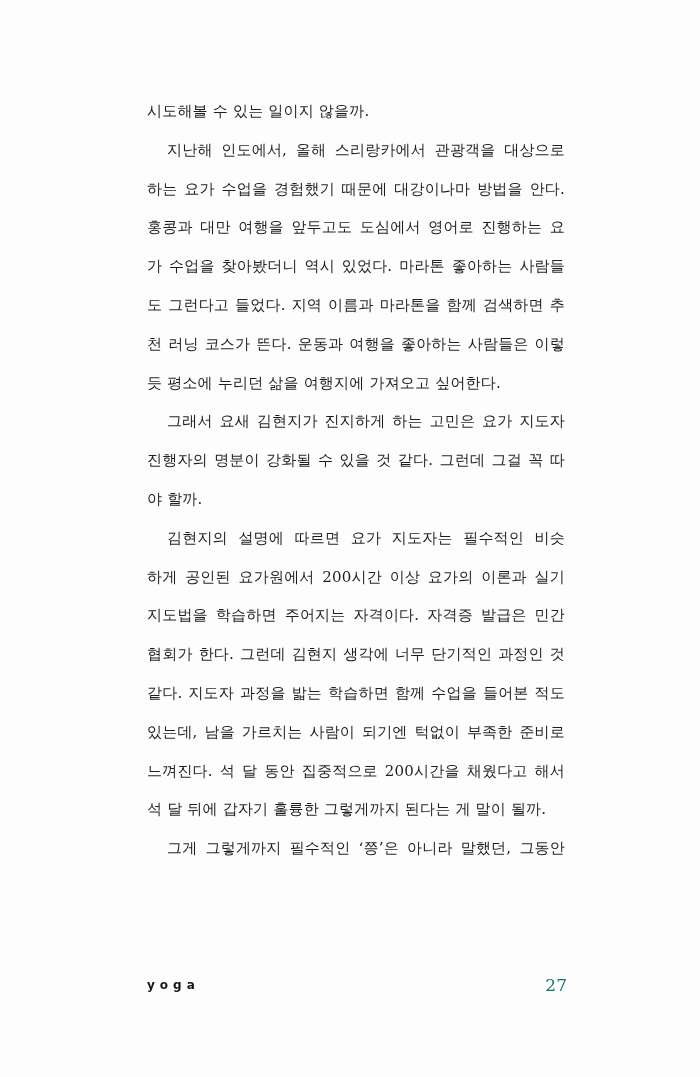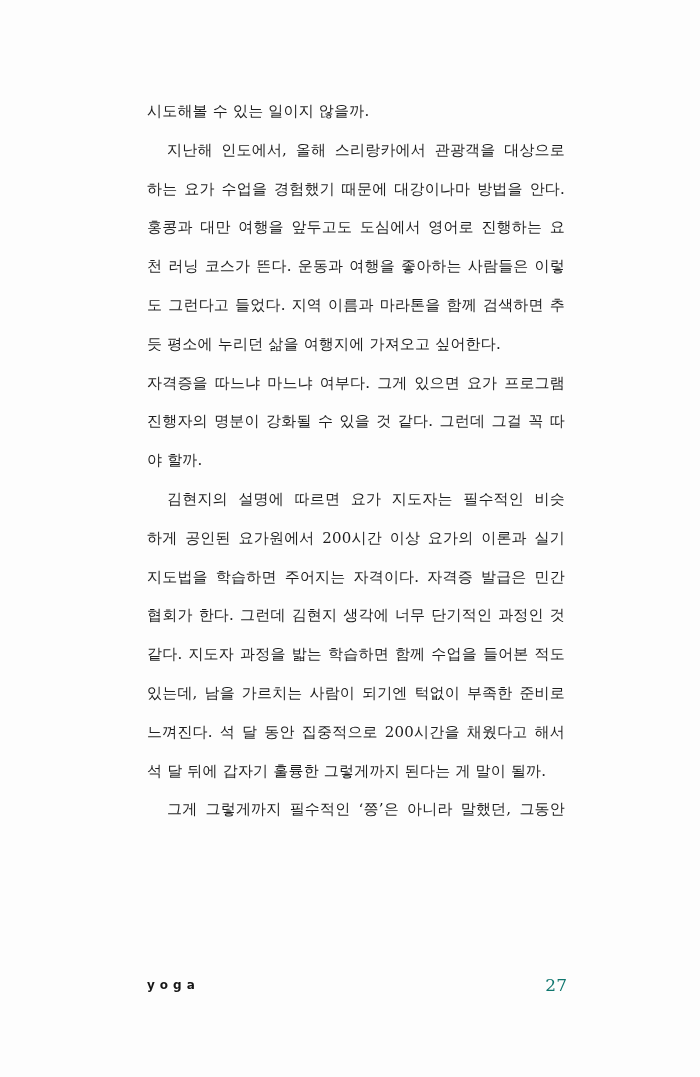--- a/index.html
+++ b/index.html
@@ -72,27 +72,28 @@
   <div class="page-body">
 
     <div class="paragraph">
       <div class="line">시도해볼 수 있는 일이지 않을까.</div>
     </div>
 
     <div class="paragraph">
       <div class="line fill indent">지난해 인도에서, 올해 스리랑카에서 관광객을 대상으로</div>
       <div class="line fill">하는 요가 수업을 경험했기 때문에 대강이나마 방법을 안다.</div>
       <div class="line fill">홍콩과 대만 여행을 앞두고도 도심에서 영어로 진행하는 요</div>
+      <div class="line fill">가 수업을 찾아봤더니 역시 있었다. 마라톤 좋아하는 사람들</div>
+      <div class="line fill">도 그런다고 들었다. 지역 이름과 마라톤을 함께 검색하면 추</div>
       <div class="line fill">천 러닝 코스가 뜬다. 운동과 여행을 좋아하는 사람들은 이렇</div>
-      <div class="line fill">도 그런다고 들었다. 지역 이름과 마라톤을 함께 검색하면 추</div>
       <div class="line">듯 평소에 누리던 삶을 여행지에 가져오고 싶어한다.</div>
     </div>
 
     <div class="paragraph">
-      <div class="line fill">자격증을 따느냐 마느냐 여부다. 그게 있으면 요가 프로그램</div>
+      <div class="line fill indent">그래서 요새 김현지가 진지하게 하는 고민은 요가 지도자</div>
       <div class="line fill">진행자의 명분이 강화될 수 있을 것 같다. 그런데 그걸 꼭 따</div>
       <div class="line">야 할까.</div>
     </div>
 
     <div class="paragraph">
       <div class="line fill indent">김현지의 설명에 따르면 요가 지도자는 필수적인 비슷</div>
       <div class="line fill">하게 공인된 요가원에서 200시간 이상 요가의 이론과 실기 및</div>
       <div class="line fill">지도법을 학습하면 주어지는 자격이다. 자격증 발급은 민간</div>
       <div class="line fill">협회가 한다. 그런데 김현지 생각에 너무 단기적인 과정인 것</div>
       <div class="line fill">같다. 지도자 과정을 밟는 학습하면 함께 수업을 들어본 적도</div>

